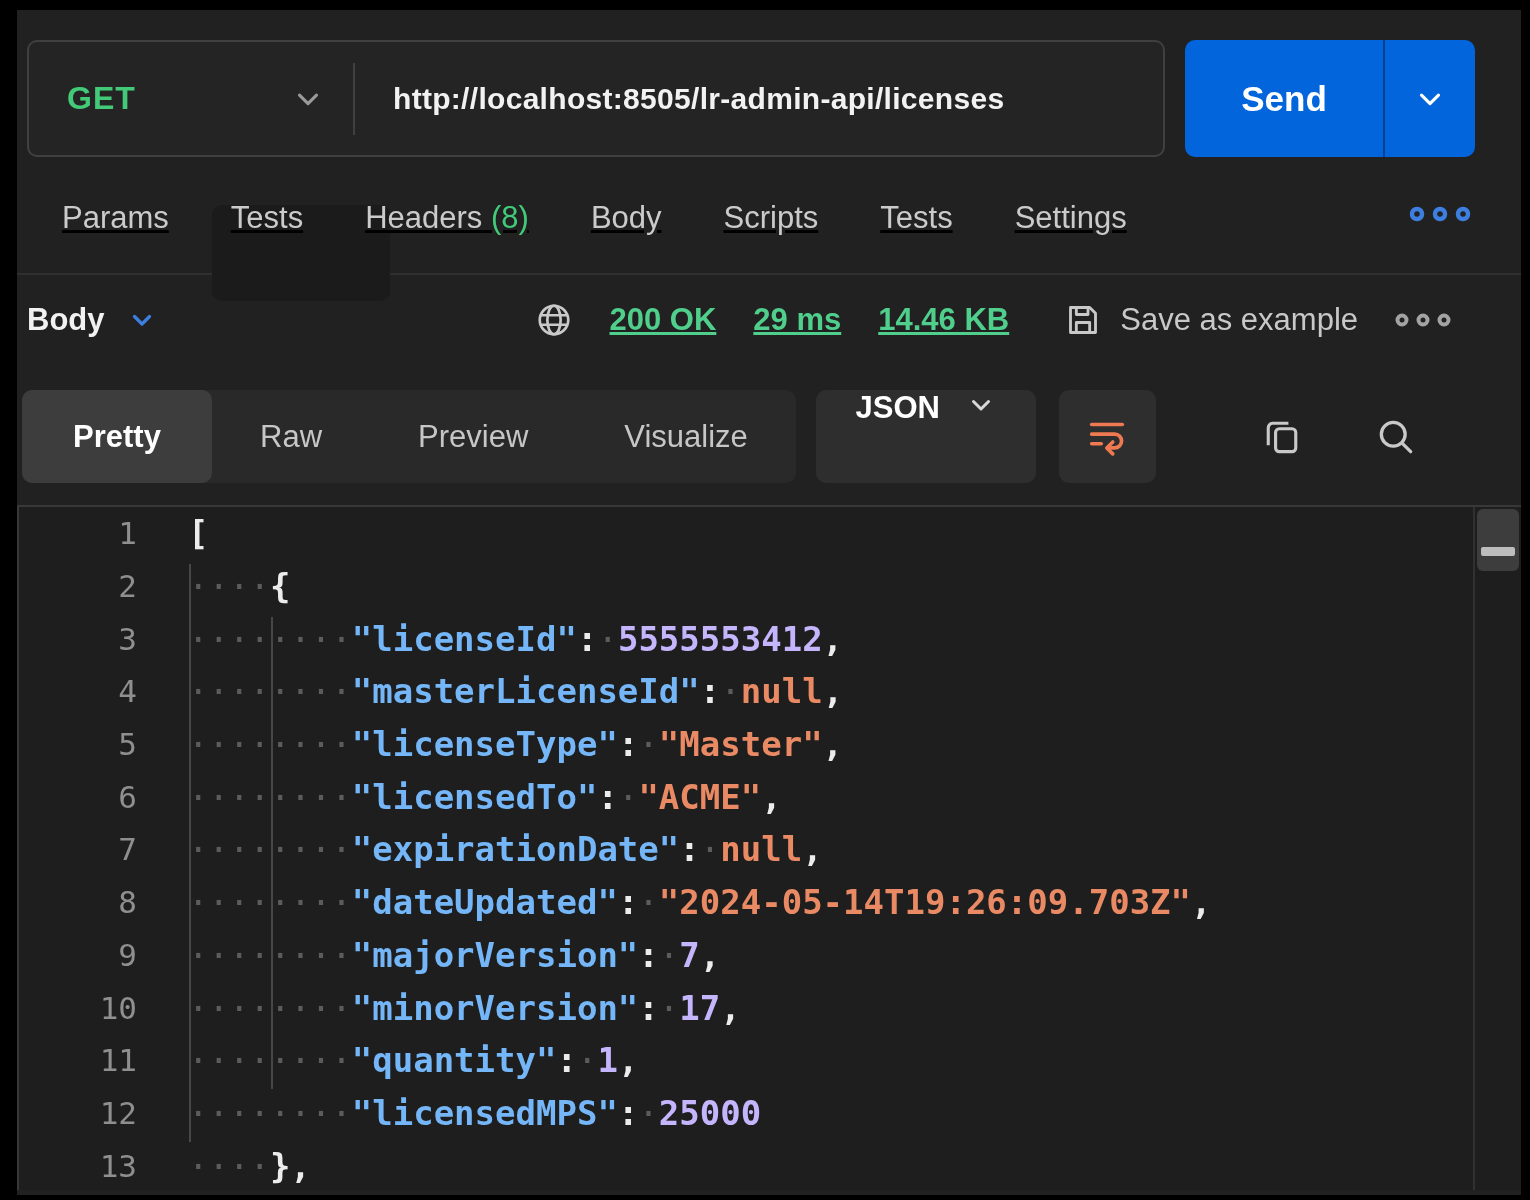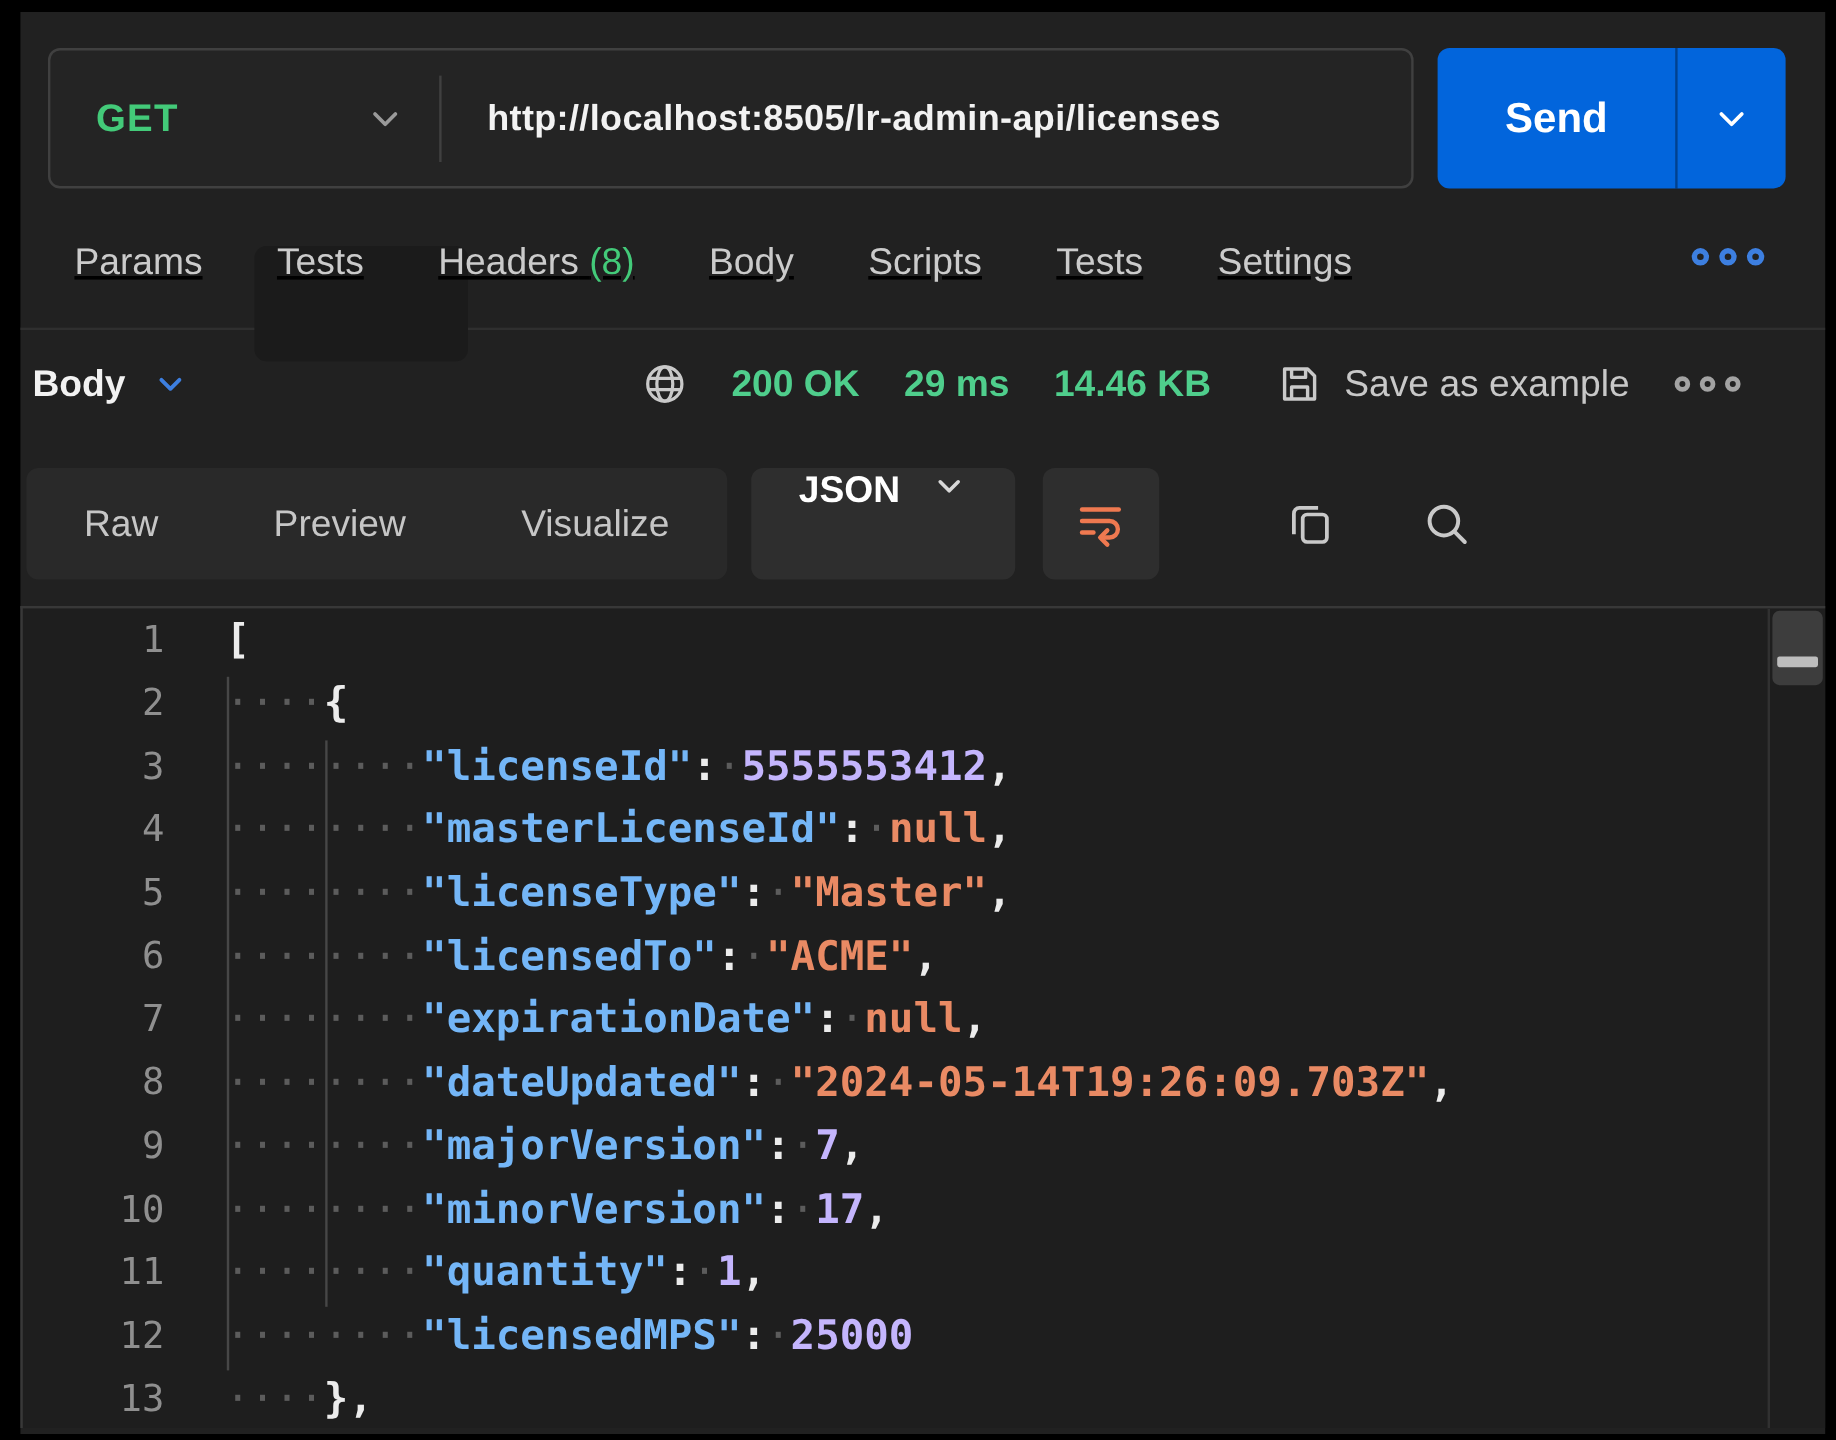--- a/index.html
+++ b/index.html
@@ -1,20 +1,20 @@
 <!DOCTYPE html>
 <html><head>
 <meta charset="utf-8">
 <style>
   html,body{margin:0;padding:0;background:#000;width:1530px;height:1200px;overflow:hidden;
     font-family:"Liberation Sans",sans-serif;-webkit-font-smoothing:antialiased;}
   .panel{position:absolute;left:17px;top:10px;width:1504px;height:1185px;background:#212121;}
 
   
-  .req-row{display:flex;margin:30px 0 0 23px;height:117px;}
+  .req-row{display:flex;margin:30px 0 0 10px;height:117px;}
   .url-box{box-sizing:border-box;width:1138px;height:117px;background:#242424;border:2px solid #404040;
     border-radius:10px;display:flex;align-items:center;}
   .method{width:324px;display:flex;align-items:center;justify-content:space-between;
     padding:0 28px 0 38px;box-sizing:border-box;cursor:pointer;}
   .method-label{color:#43ca79;font-size:32px;font-weight:bold;letter-spacing:1px;}
   .chev{width:34px;height:34px;color:#9a9a9a;flex:none;}
   .vdiv{width:2px;height:72px;background:#404040;flex:none;}
   .url-text{margin-left:38px;color:#f2f2f2;font-size:30px;font-weight:bold;letter-spacing:.3px;white-space:nowrap;}
   .send-btn{margin-left:20px;width:290px;height:117px;background:#0265dc;border-radius:10px;display:flex;cursor:pointer;}
   .send-main{flex:1;display:flex;align-items:center;justify-content:center;color:#fff;font-size:35px;font-weight:bold;}
@@ -27,21 +27,21 @@
   .tab{color:#cbcbcb;font-size:31px;white-space:nowrap;cursor:pointer;}
   .tab .badge{color:#43ca79;}
   .more-req{margin-left:auto;color:#3d7fe0;cursor:pointer;display:flex;align-items:center;}
   .divider{height:2px;background:#2f2f2f;margin-top:13px;}
 
   
   .meta-row{display:flex;align-items:center;height:90px;padding-left:10px;}
   .body-label{color:#f2f2f2;font-weight:bold;font-size:31px;cursor:pointer;}
   .body-chev{color:#3d7fe0;margin-left:22px;width:30px;height:30px;cursor:pointer;}
   .globe{margin-left:378px;color:#c9c9c9;display:flex;}
-  .mgap{margin-left:37px;}
+  .mgap{margin-left:37px;text-decoration:underline;}
   .status-green{color:#4fce8c;font-size:31px;font-weight:600;white-space:nowrap;}
   .save-ico{margin-left:54px;color:#c9c9c9;display:flex;cursor:pointer;}
   .save-label{margin-left:17px;color:#c8c8c8;font-size:31px;white-space:nowrap;cursor:pointer;}
   .more-resp{margin-left:37px;color:#a3a3a3;cursor:pointer;display:flex;align-items:center;}
 
   
   .view-row{display:flex;align-items:center;margin:25px 0 0 5px;height:93px;}
   .view-strip{display:flex;height:93px;background:#292929;border-radius:10px;align-items:stretch;}
   .vtab{display:flex;align-items:center;justify-content:center;color:#c6c6c6;font-size:31px;padding:0 48px;cursor:pointer;}
   .vtab.active{background:#3d3d3d;border-radius:10px;color:#fff;font-weight:bold;width:190px;padding:0;box-sizing:border-box;}
@@ -150,20 +150,21 @@
         <circle cx="7" cy="13" r="4.5"></circle>
             <circle cx="28" cy="13" r="4.5"></circle>
             <circle cx="49" cy="13" r="4.5"></circle>
           </g>
         </svg>
     </span>
   </div>
 
   <div class="view-row">
     <div class="view-strip">
+      <div class="vtab active">Pretty</div>
       <div class="vtab">Raw</div>
       <div class="vtab">Preview</div>
       <div class="vtab">Visualize</div>
     </div>
     <div class="json-btn">
       <span>JSON</span>
       <svg class="chev" viewBox="0 0 24 24">
         <path d="M6 9.2l6 6 6-6" fill="none" stroke="currentColor" stroke-width="2.4" stroke-linecap="round" stroke-linejoin="round"></path>
         </svg>
     </div>

